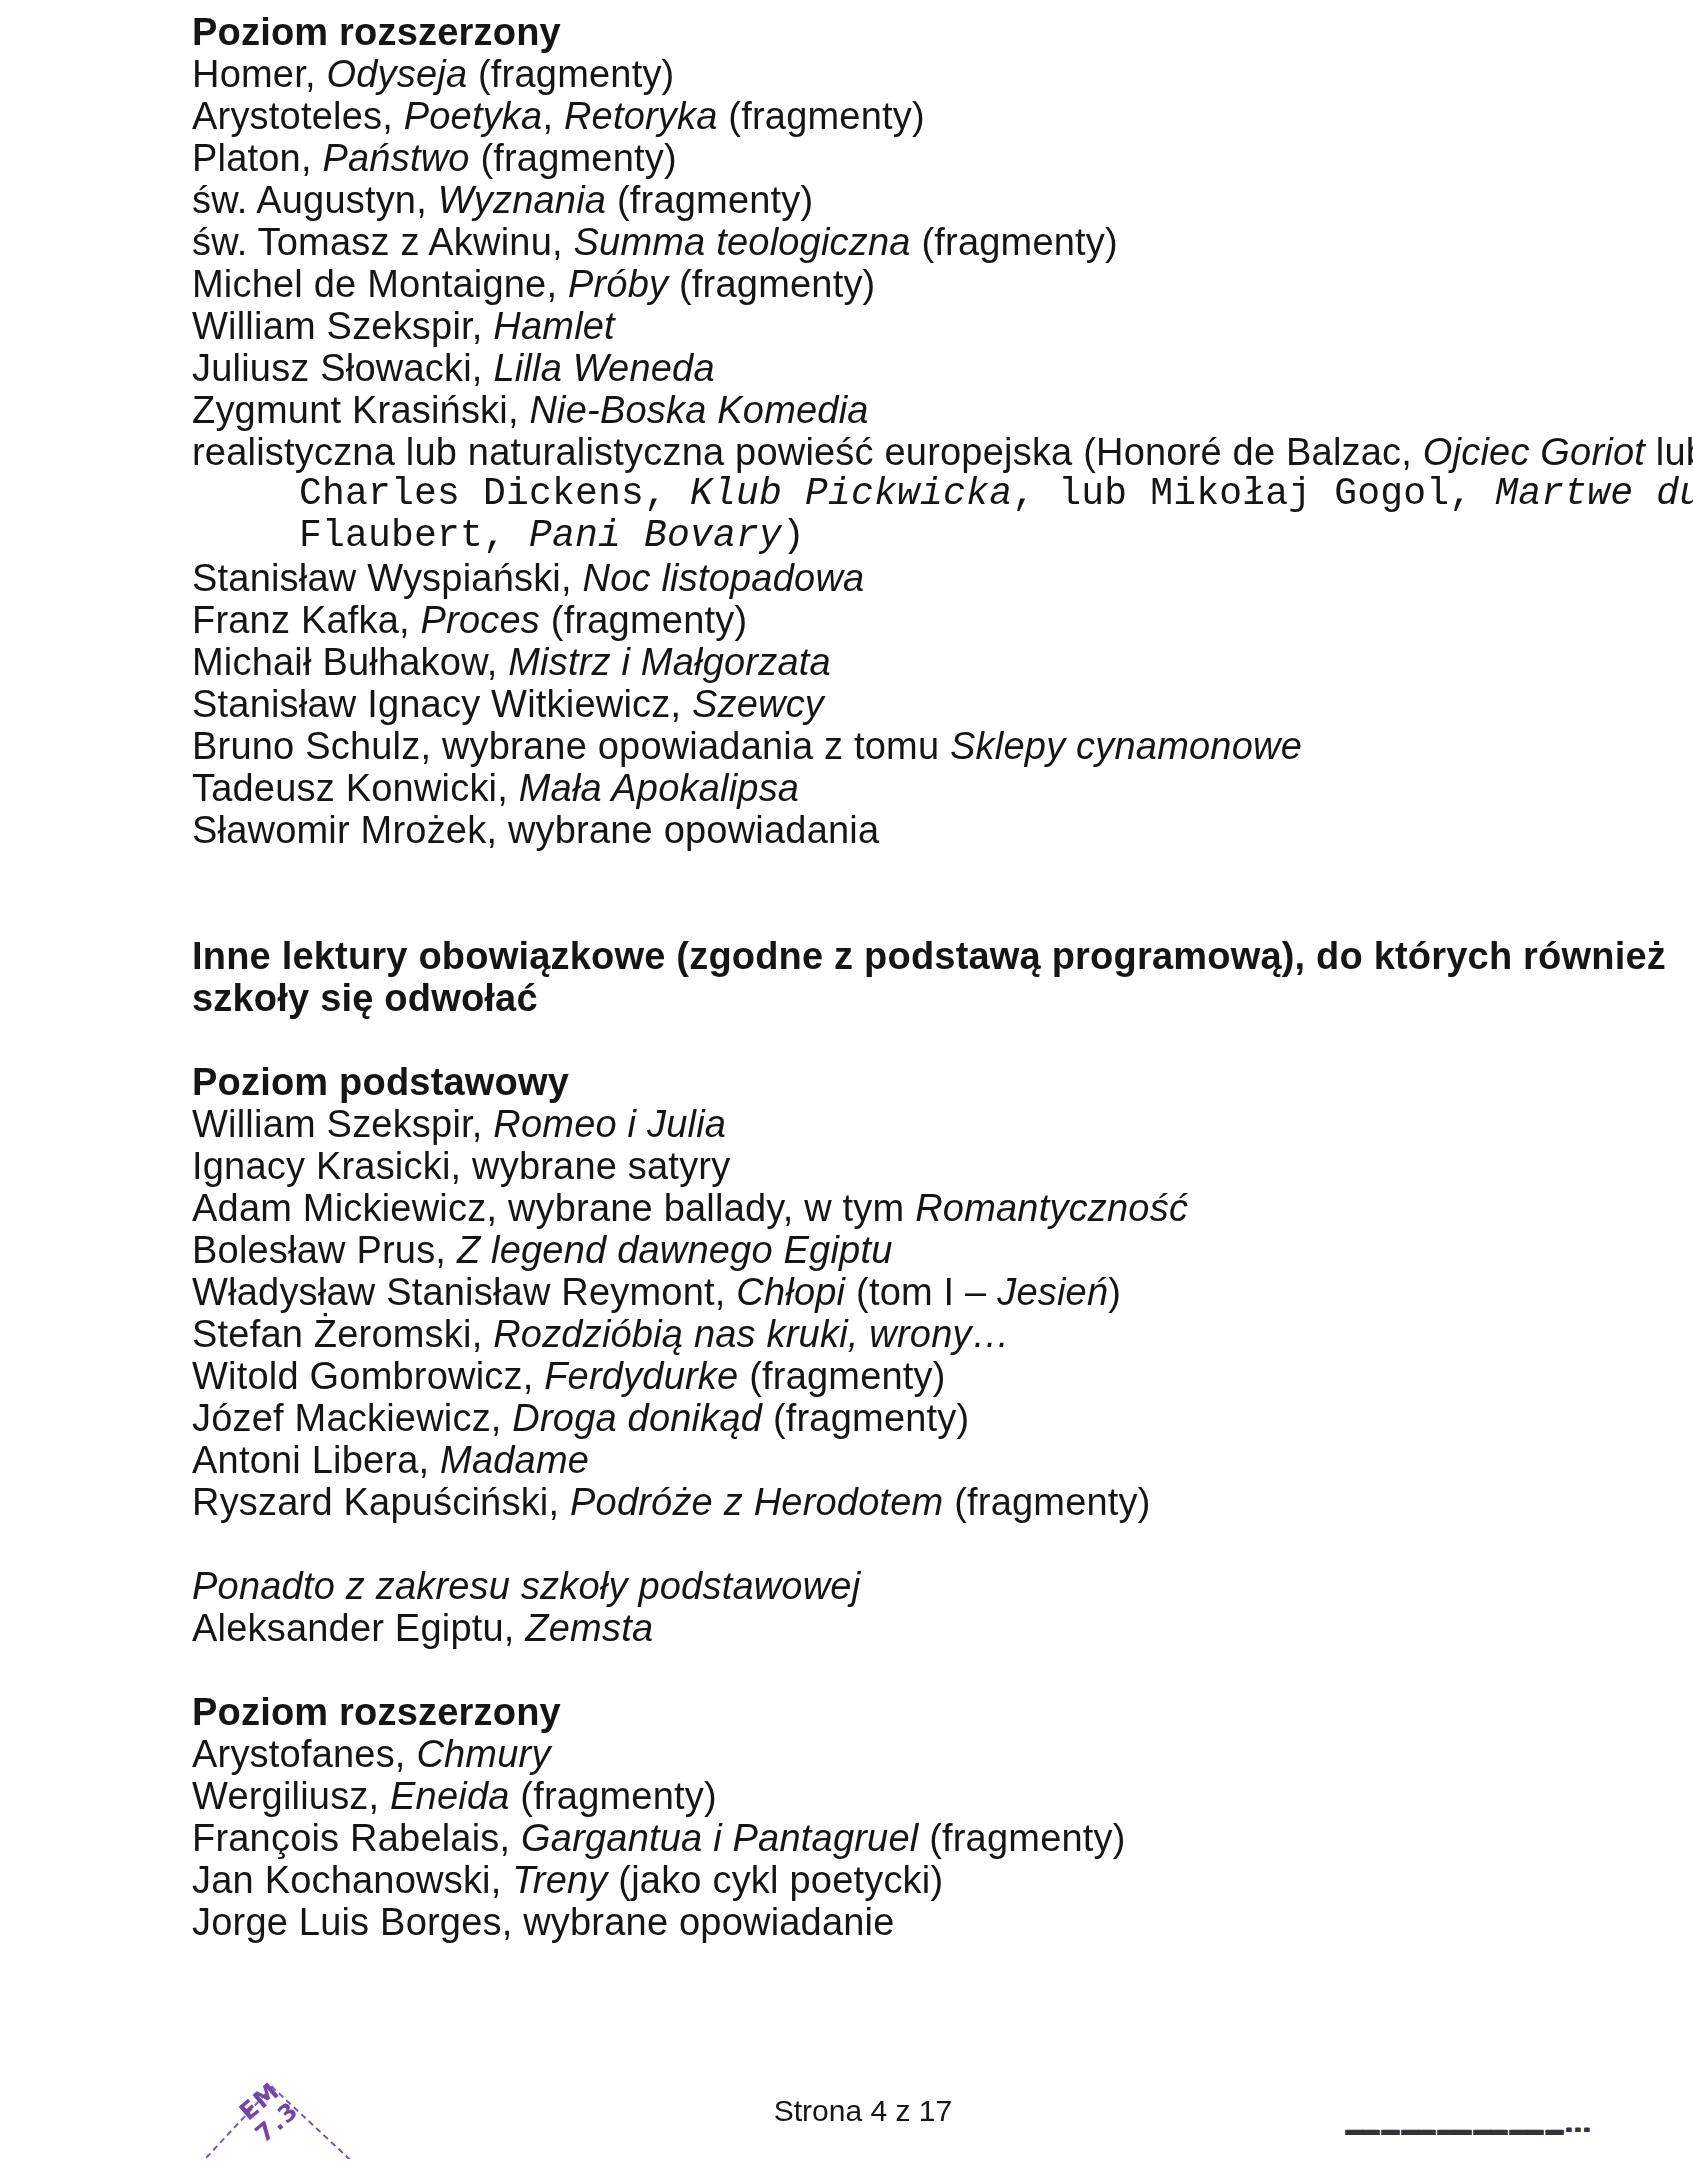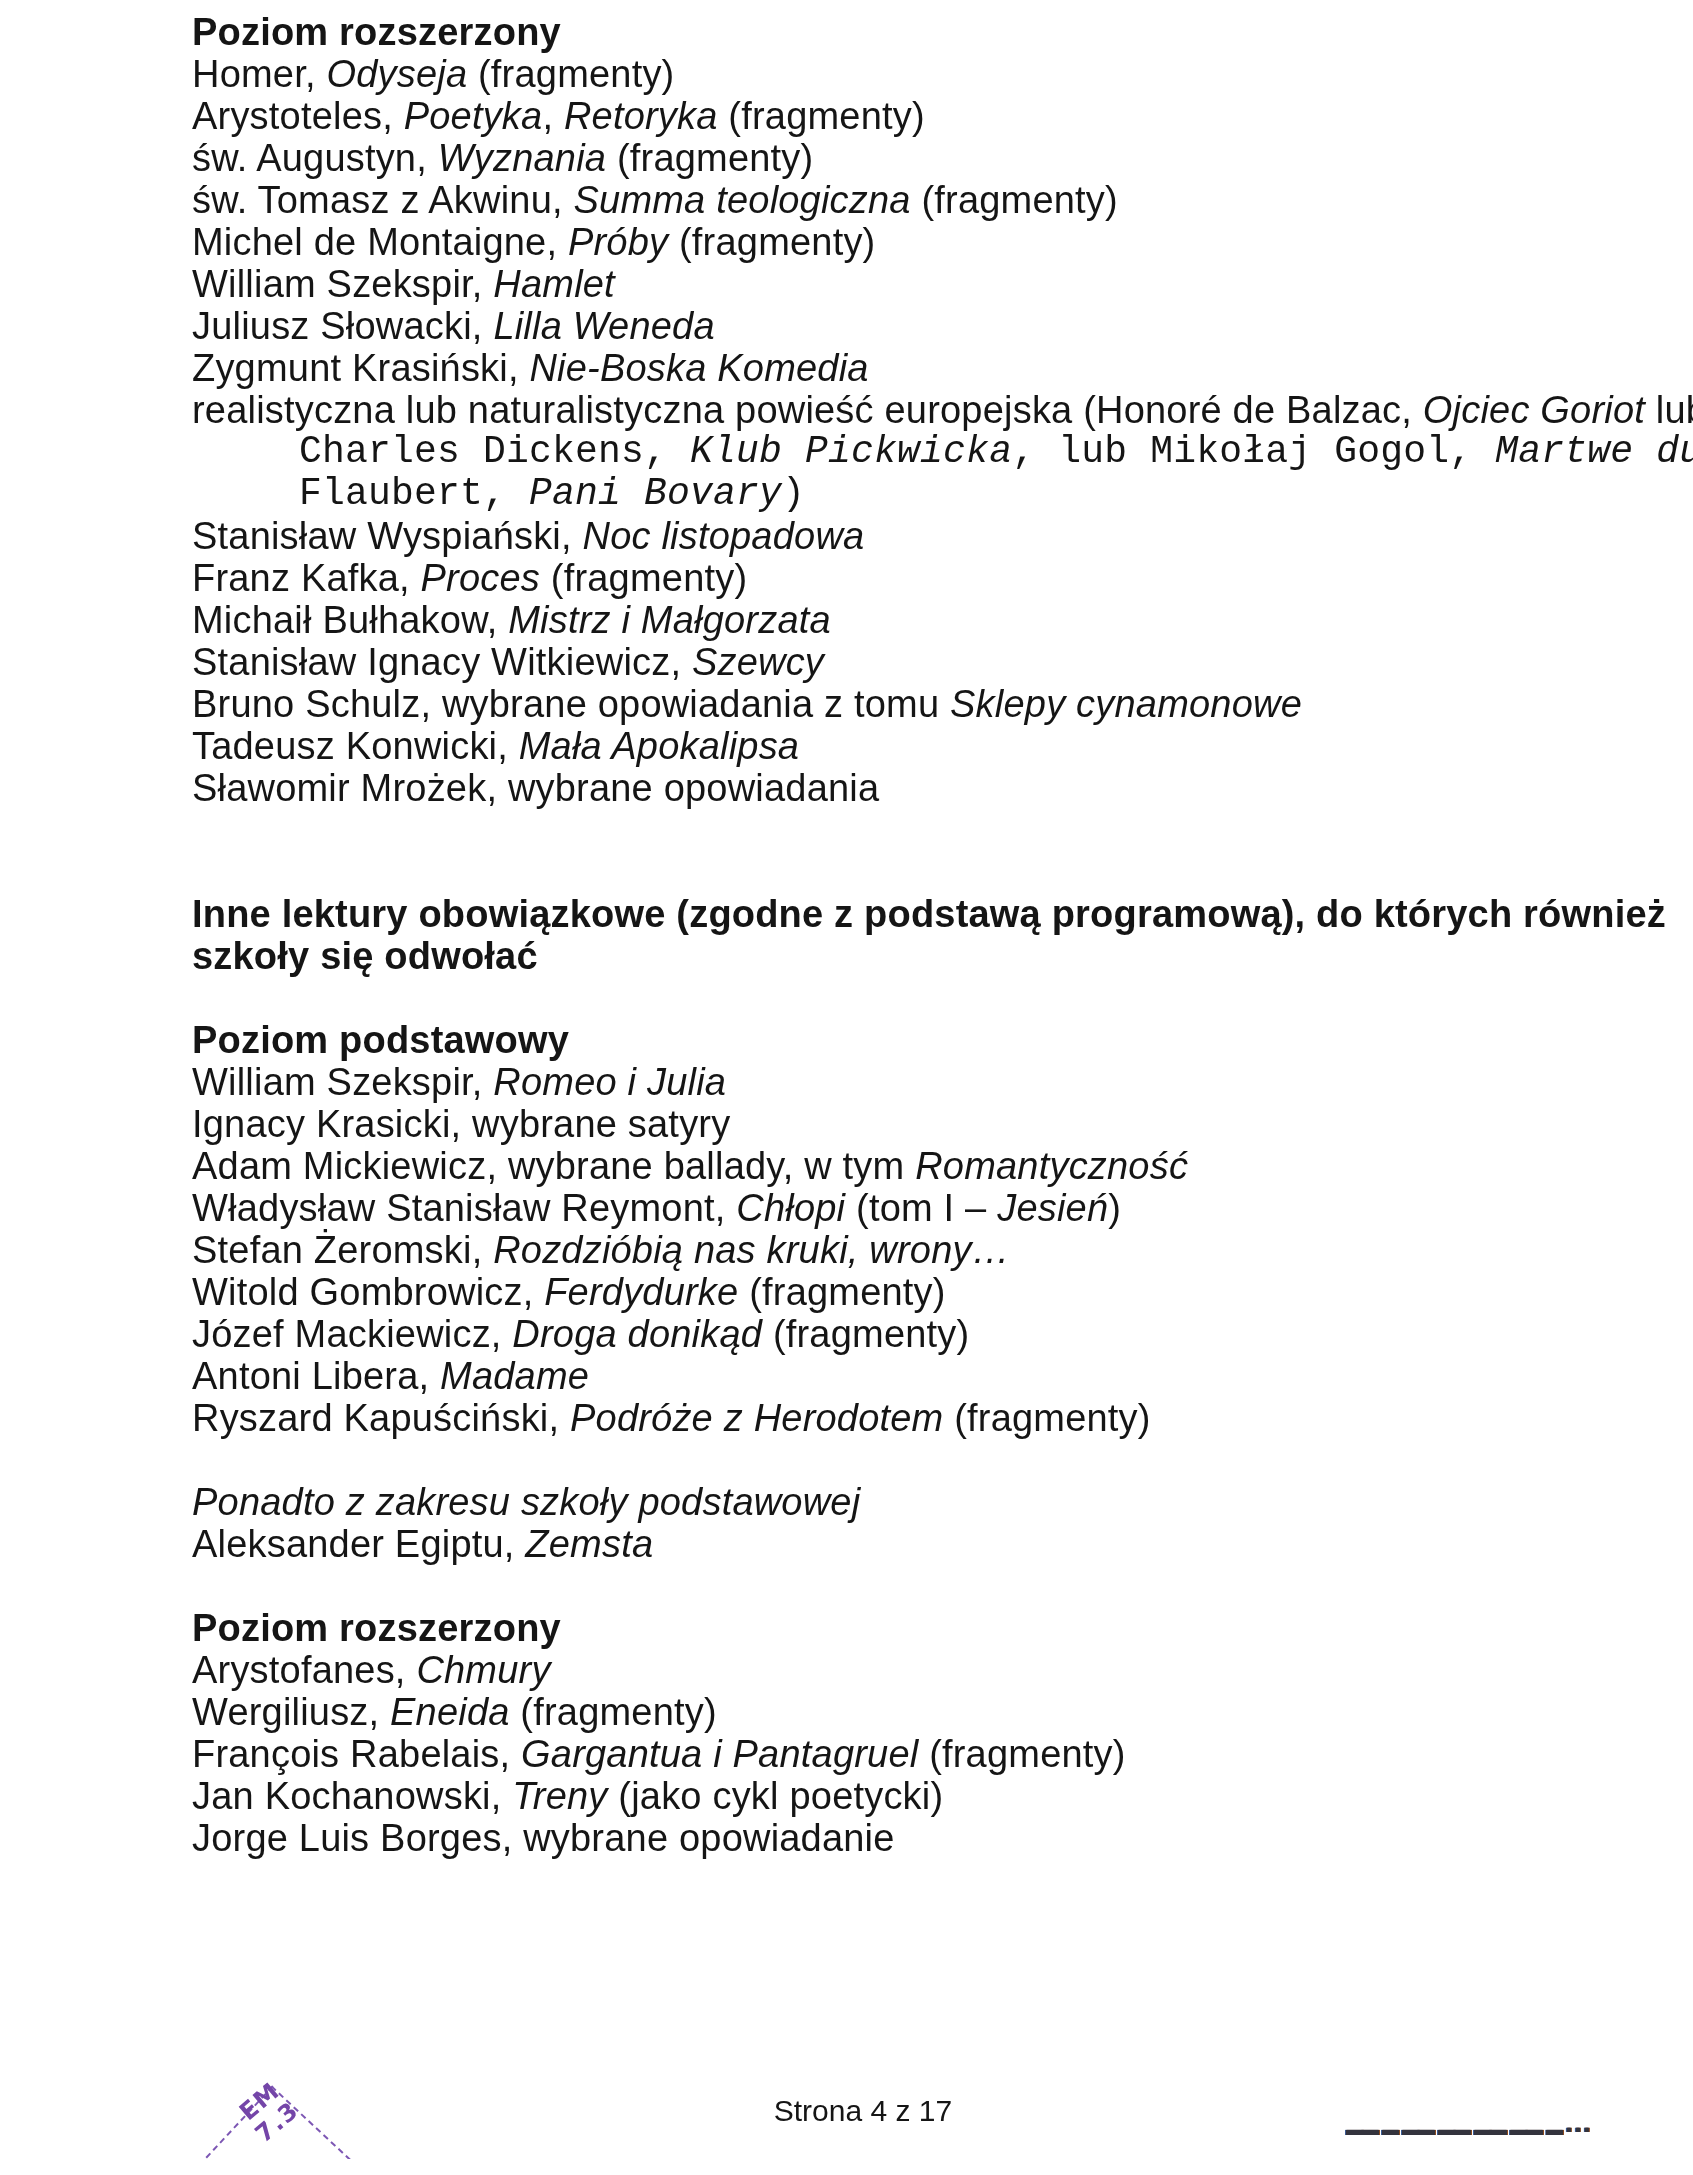--- a/index.html
+++ b/index.html
@@ -75,20 +75,21 @@
     white-space: nowrap;
   }
 </style>
 </head>
 <body>
 
 <div class="doc-body">
     <div class="line heading"><span>Poziom rozszerzony</span></div>
     <div class="line text"><span>Homer, </span><em>Odyseja</em><span> (fragmenty)</span></div>
     <div class="line text"><span>Arystoteles, </span><em>Poetyka</em><span>, </span><em>Retoryka</em><span> (fragmenty)</span></div>
+    <div class="line text"><span>Platon, </span><em>Państwo</em><span> (fragmenty)</span></div>
     <div class="line text"><span>św. Augustyn, </span><em>Wyznania</em><span> (fragmenty)</span></div>
     <div class="line text"><span>św. Tomasz z Akwinu, </span><em>Summa teologiczna</em><span> (fragmenty)</span></div>
     <div class="line text"><span>Michel de Montaigne, </span><em>Próby</em><span> (fragmenty)</span></div>
     <div class="line text"><span>William Szekspir, </span><em>Hamlet</em></div>
     <div class="line text"><span>Juliusz Słowacki, </span><em>Lilla Weneda</em></div>
     <div class="line text"><span>Zygmunt Krasiński, </span><em>Nie-Boska Komedia</em></div>
     <div class="line text"><span>realistyczna lub naturalistyczna powieść europejska (Honoré de Balzac, </span><em>Ojciec Goriot</em><span> lub</span></div>
     <div class="line text indent"><span>Charles Dickens, </span><em>Klub Pickwicka</em><span>, lub Mikołaj Gogol, </span><em>Martwe dusze</em><span>, lub Gustaw</span></div>
     <div class="line text indent"><span>Flaubert, </span><em>Pani Bovary</em><span>)</span></div>
     <div class="line text"><span>Stanisław Wyspiański, </span><em>Noc listopadowa</em></div>
@@ -100,20 +101,21 @@
     <div class="line text"><span>Sławomir Mrożek, wybrane opowiadania</span></div>
     <div class="line blank"></div>
     <div class="line blank"></div>
     <div class="line heading"><span>Inne lektury obowiązkowe (zgodne z podstawą programową), do których również</span></div>
     <div class="line heading"><span>szkoły się odwołać</span></div>
     <div class="line blank"></div>
     <div class="line heading"><span>Poziom podstawowy</span></div>
     <div class="line text"><span>William Szekspir, </span><em>Romeo i Julia</em></div>
     <div class="line text"><span>Ignacy Krasicki, wybrane satyry</span></div>
     <div class="line text"><span>Adam Mickiewicz, wybrane ballady, w tym </span><em>Romantyczność</em></div>
+    <div class="line text"><span>Bolesław Prus, </span><em>Z legend dawnego Egiptu</em></div>
     <div class="line text"><span>Władysław Stanisław Reymont, </span><em>Chłopi</em><span> (tom I – </span><em>Jesień</em><span>)</span></div>
     <div class="line text"><span>Stefan Żeromski, </span><em>Rozdzióbią nas kruki, wrony…</em></div>
     <div class="line text"><span>Witold Gombrowicz, </span><em>Ferdydurke</em><span> (fragmenty)</span></div>
     <div class="line text"><span>Józef Mackiewicz, </span><em>Droga donikąd</em><span> (fragmenty)</span></div>
     <div class="line text"><span>Antoni Libera, </span><em>Madame</em></div>
     <div class="line text"><span>Ryszard Kapuściński, </span><em>Podróże z Herodotem</em><span> (fragmenty)</span></div>
     <div class="line blank"></div>
     <div class="line text"><em>Ponadto z zakresu szkoły podstawowej</em></div>
     <div class="line text"><span>Aleksander Egiptu, </span><em>Zemsta</em></div>
     <div class="line blank"></div>

